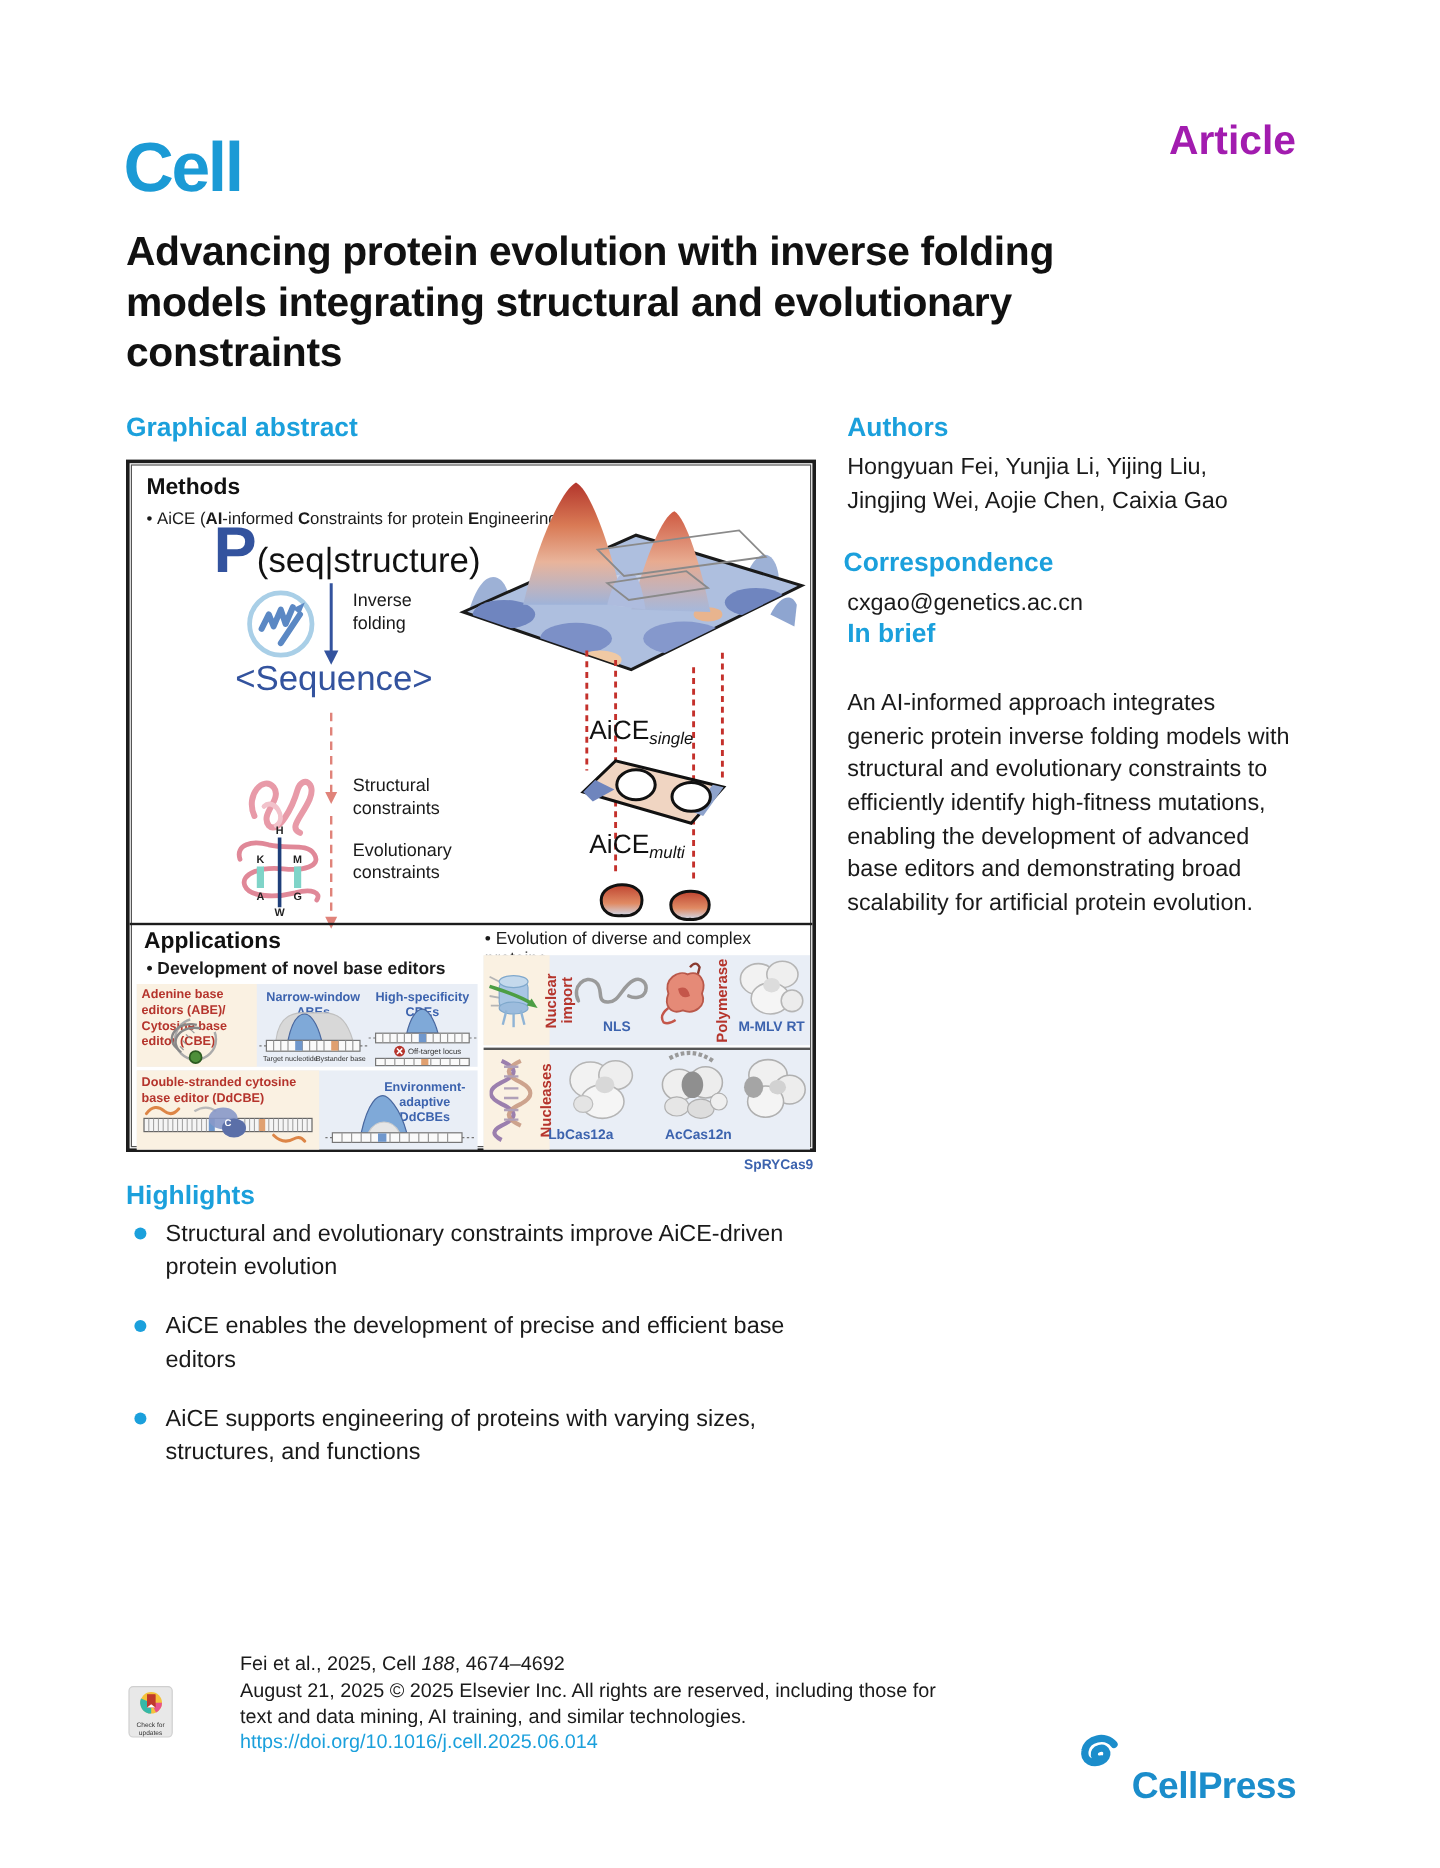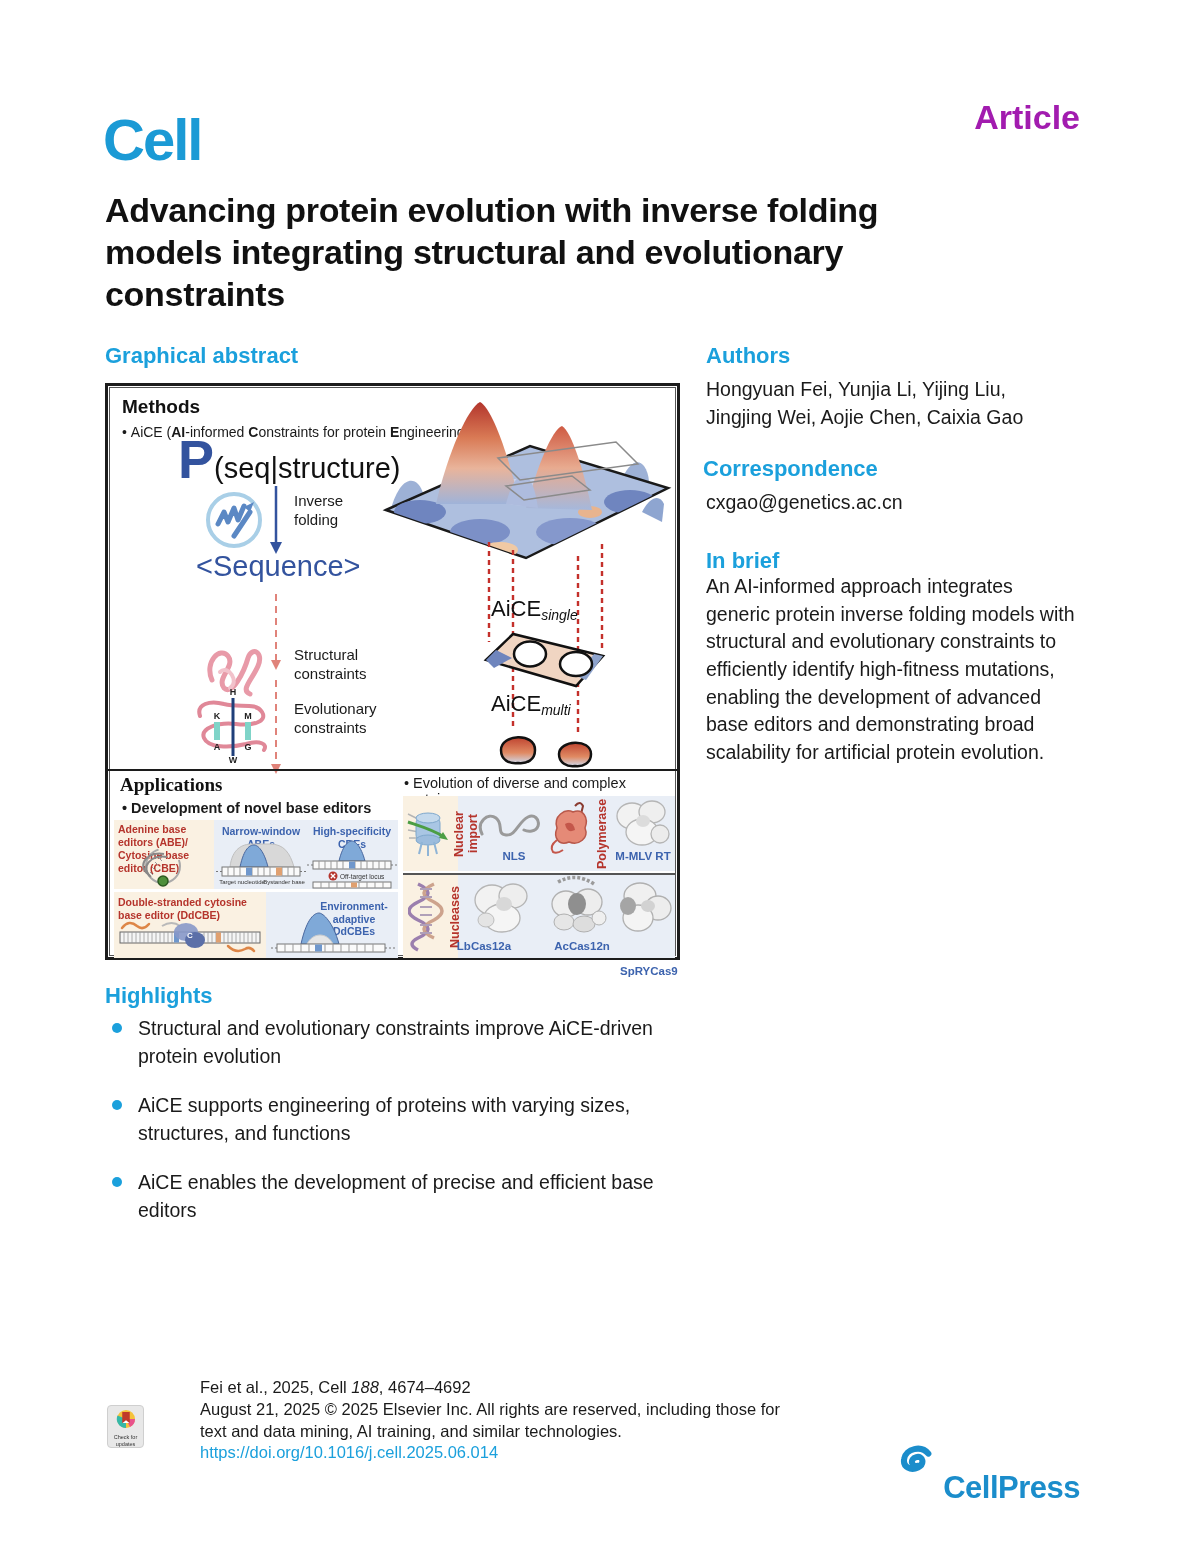--- a/index.html
+++ b/index.html
@@ -34,21 +34,21 @@
   .formula { display:flex; align-items:baseline; }
   .pbig { font-size:54px; font-weight:bold; color:#33539e; }
   .prest { font-size:29px; color:#111; }
   .seq { font-size:29px; color:#33539e; }
   .flabel { font-size:15px; color:#1a1a1a; line-height:1.25; }
   .aice-label { font-size:22px; color:#111; }
   .aice-label .sub { font-size:14px; font-style:italic; vertical-align:-4px; }
 
   
   .apps-divider { left:0; top:383px; width:569px; height:2px; background:#1c1c1c; }
-  .apps-h { font-size:19px; font-weight:bold; color:#111;font-family:Liberation Serif, serif; }
+  .apps-h { font-size:19px; font-weight:bold; color:#111; }
   .apps-bullet { font-size:14.5px; color:#1a1a1a; }
   .panel-blue { background:#e9eef6; }
   .panel-cream { background:#faf1e2; }
   .red-lbl { color:#b5342c; font-weight:bold; font-size:10.5px; line-height:1.25; }
   .blue-lbl { color:#3c63ae; font-weight:bold; font-size:10.5px; line-height:1.2; text-align:center; }
   .vert-lbl { color:#b5342c; font-weight:bold; font-size:12.5px;
     writing-mode:vertical-rl; transform:rotate(180deg); text-align:center; }
   .prot-lbl { color:#3c63ae; font-weight:bold; font-size:11.5px; text-align:center; }
 
   
@@ -443,36 +443,36 @@
 
 <div class="abs sec-h" style="left:706px; top:343px;">Authors</div>
 <div class="abs right-col-text" style="left:706px; top:376px; width:380px;">
   <div>Hongyuan Fei, Yunjia Li, Yijing Liu,</div>
   <div>Jingjing Wei, Aojie Chen, Caixia Gao</div>
 </div>
 
 <div class="abs sec-h" style="left:703px; top:456px;">Correspondence</div>
 <div class="abs right-col-text" style="left:706px; top:489px;">cxgao@genetics.ac.cn</div>
 
-<div class="abs sec-h" style="left:706px; top:548px;">In brief</div>
+<div class="abs sec-h" style="left:706px; top:515px;">In brief</div>
 <div class="abs right-col-text" style="left:706px; top:573px; width:372px;">An AI-informed approach integrates generic protein inverse folding models with structural and evolutionary constraints to efficiently identify high-fitness mutations, enabling the development of advanced base editors and demonstrating broad scalability for artificial protein evolution.</div>
 
 <div class="abs sec-h" style="left:105px; top:983px;">Highlights</div>
 <div class="abs" style="left:105px; top:1014px;">
   <div class="hl-item">
     <span class="hl-dot"></span>
     <span class="hl-text">Structural and evolutionary constraints improve AiCE-driven protein evolution</span>
   </div>
   <div class="hl-item">
     <span class="hl-dot"></span>
-    <span class="hl-text">AiCE supports engineering of proteins with varying sizes, structures, and functions</span>
+    <span class="hl-text">AiCE enables the development of precise and efficient base editors</span>
   </div>
   <div class="hl-item">
     <span class="hl-dot"></span>
-    <span class="hl-text">AiCE enables the development of precise and efficient base editors</span>
+    <span class="hl-text">AiCE supports engineering of proteins with varying sizes, structures, and functions</span>
   </div>
 </div>
 
 <div class="abs badge">
   <svg width="20" height="20" viewBox="0 0 20 20">
     <circle cx="10" cy="10" r="9" fill="#f5c23b"></circle>
     <path d="M10,19 A9,9 0 0 1 1.5,6.5 L10,10 Z" fill="#35b8a8"></path>
     <path d="M19,10 A9,9 0 0 1 14,18 L10,10 Z" fill="#e8528c"></path>
     <rect x="6.5" y="3" width="7" height="11" fill="#c0392b"></rect>
     <path d="M6.5,14 L10,11 L13.5,14 L13.5,3 L6.5,3 Z" fill="#c0392b"></path>

